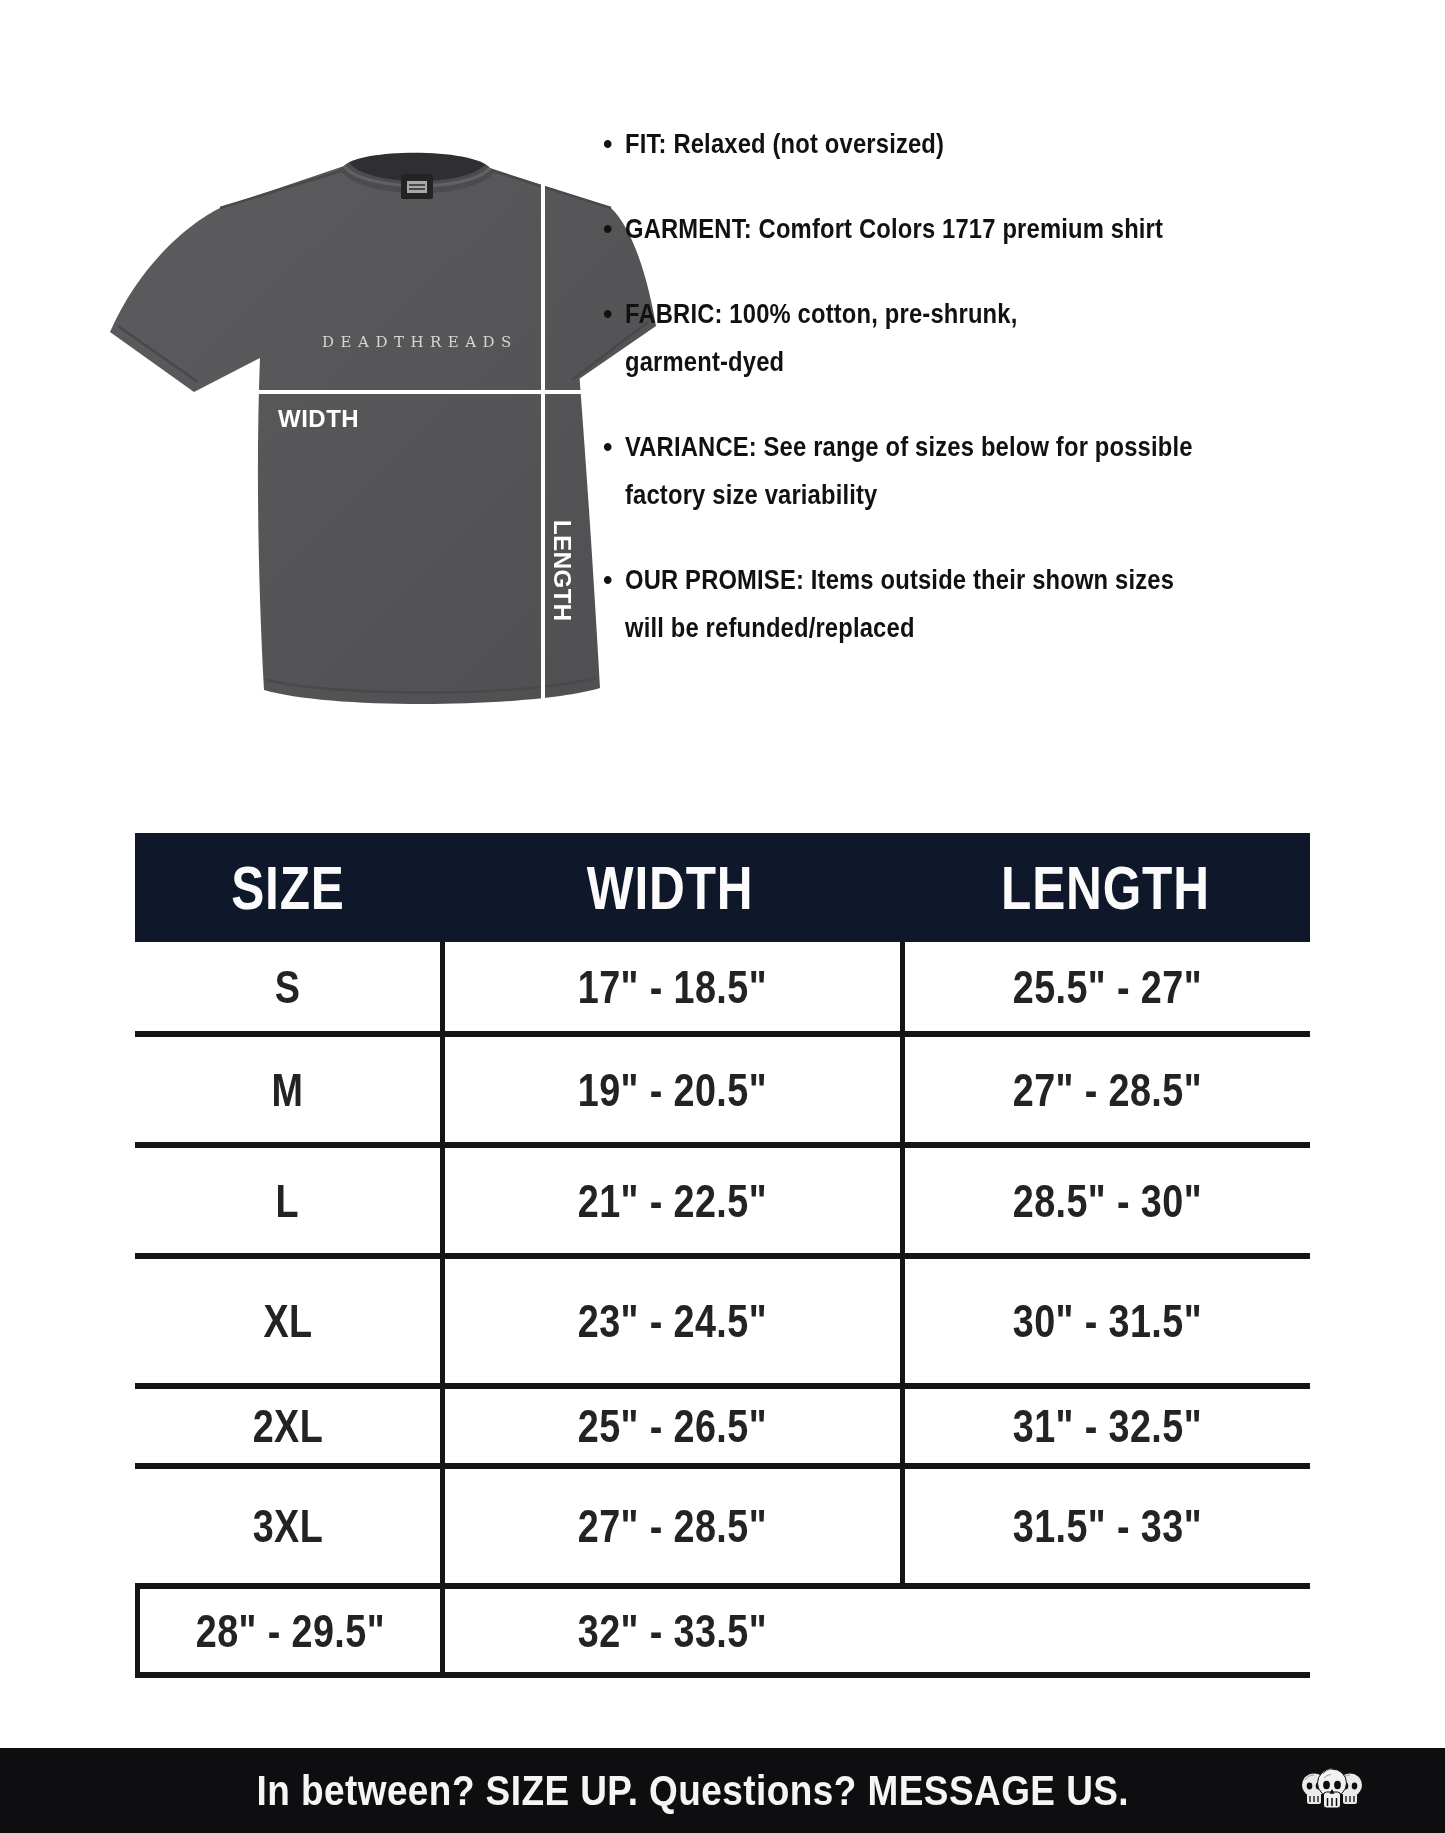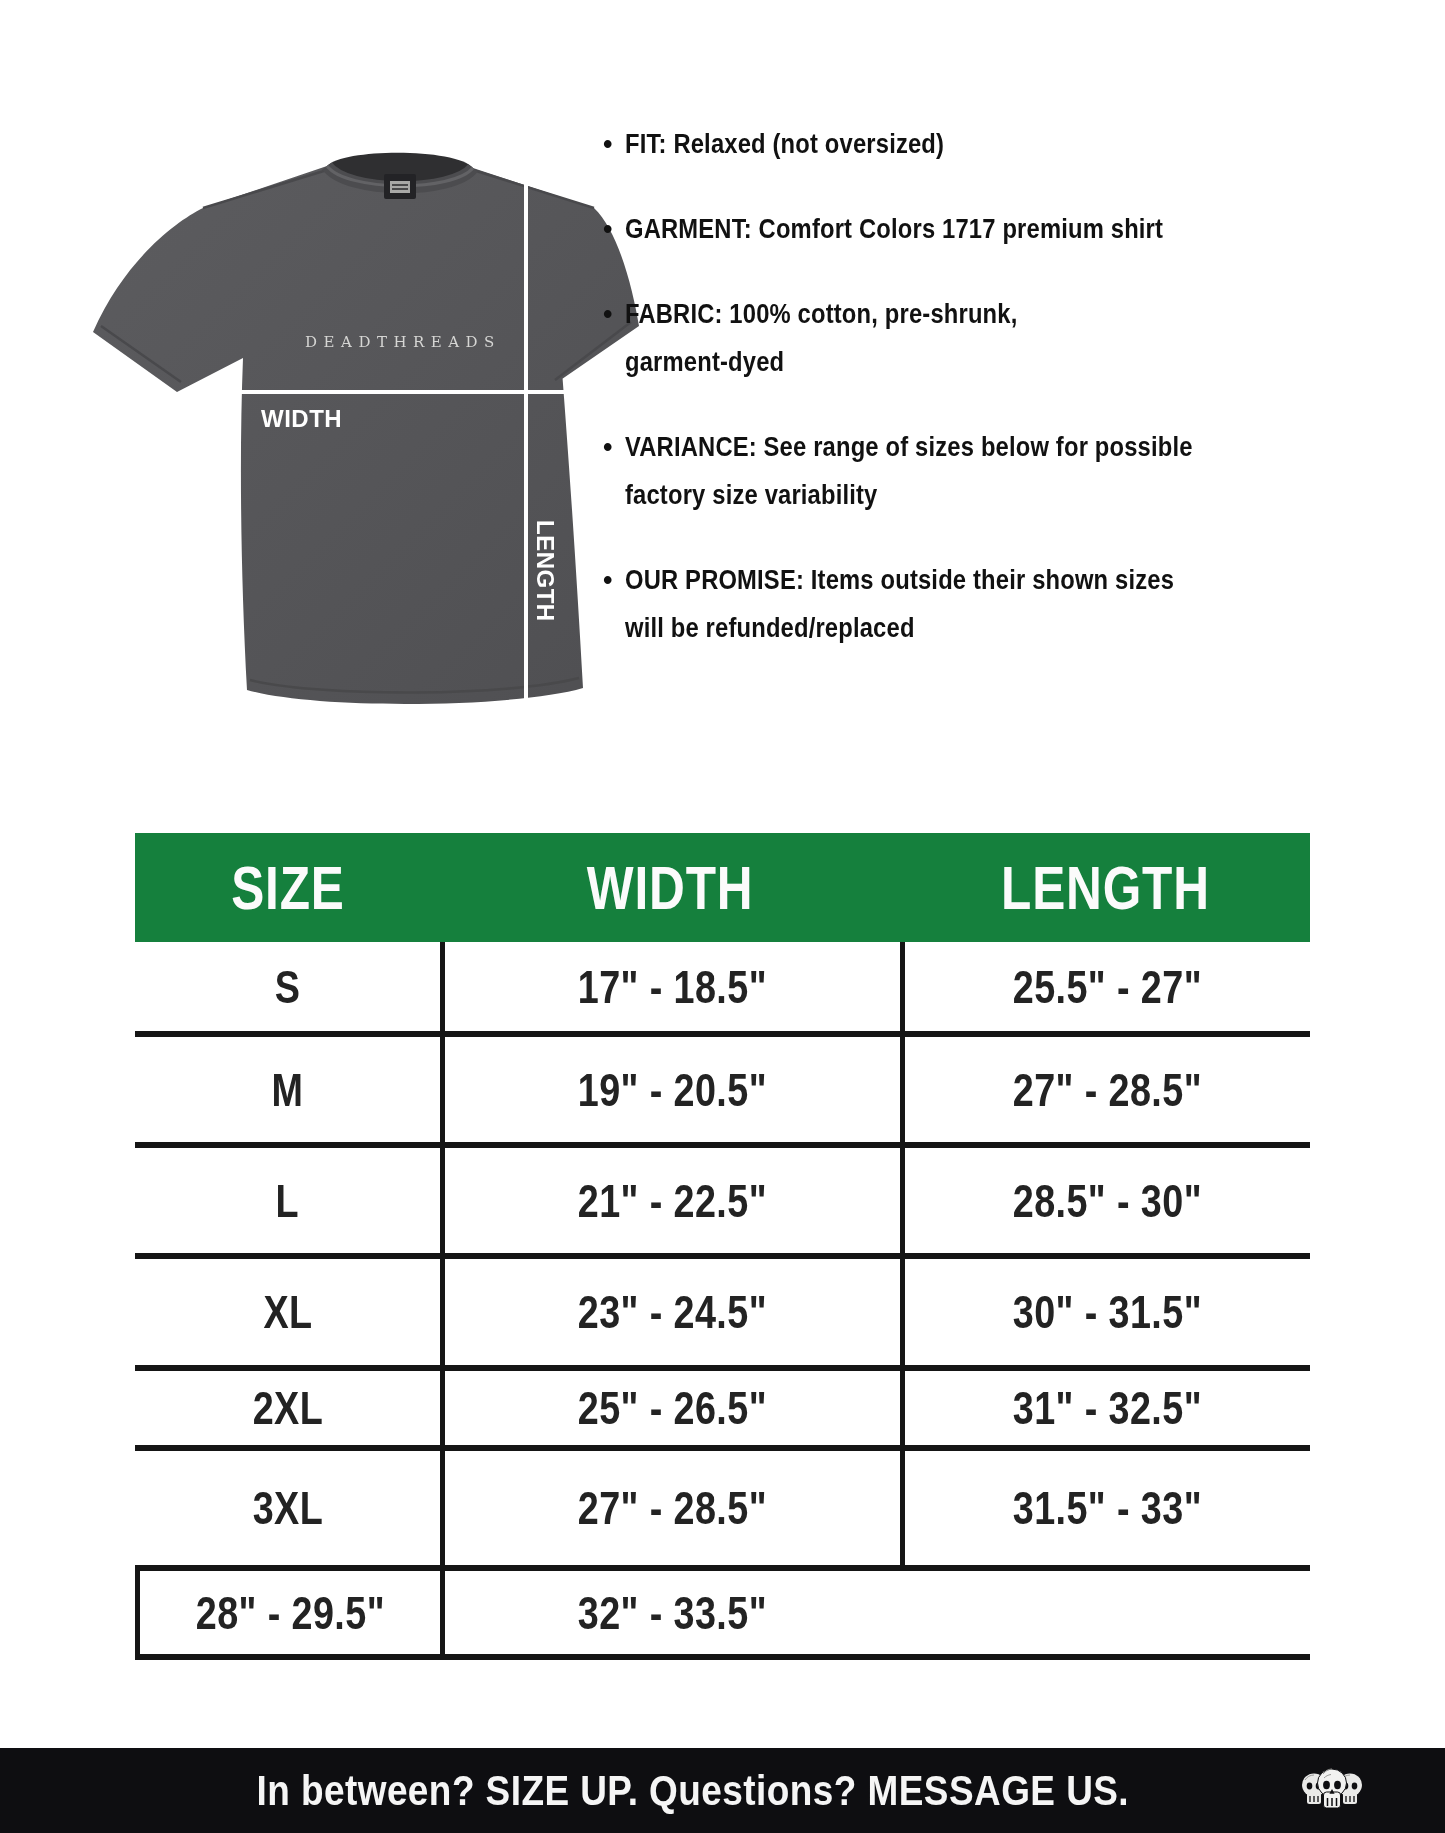--- a/index.html
+++ b/index.html
@@ -4,38 +4,38 @@
 <style>
   html,body{margin:0;padding:0;}
   body{
     width:1445px;height:1833px;background:#ffffff;
     font-family:"Liberation Sans",sans-serif;
     -webkit-font-smoothing:antialiased;
   }
   #page{position:relative;width:1445px;height:1833px;background:#ffffff;overflow:hidden;}
 
   
-  #shirt-figure{position:absolute;left:85px;top:140px;width:555px;height:580px;}
+  #shirt-figure{position:absolute;left:102px;top:140px;width:555px;height:580px;}
 
   
   #specs{position:absolute;left:603px;top:120px;width:580px;}
   .spec-item{display:flex;margin-bottom:37px;color:#111;}
   .spec-bullet{font-size:27px;font-weight:bold;line-height:48px;width:22px;flex:0 0 22px;}
   .spec-text{font-weight:bold;font-size:27px;line-height:48px;
              transform:scaleX(.88);transform-origin:left top;white-space:nowrap;
              letter-spacing:.2px;}
   .spec-line{white-space:nowrap;}
 
   
   #size-table{position:absolute;left:135px;top:833px;width:1175px;}
-  .thead{display:grid;grid-template-columns:305px 460px 410px;height:109px;background:#15803d;}
+  .thead{display:grid;grid-template-columns:305px 460px 410px;height:109px;background:#0f172a;}
   .th{display:flex;align-items:center;justify-content:center;color:#fbfbfb;}
   .th .cnd{font-size:62px;font-weight:bold;letter-spacing:1px;}
   .trow{display:grid;grid-template-columns:305px 460px 410px;border-bottom:6px solid #151515;box-sizing:border-box;}
-  .r-s{height:95px}.r-m{height:111px}.r-l{height:111px}.r-xl{height:112px}
+  .r-s{height:95px}.r-m{height:111px}.r-l{height:111px}.r-xl{height:130px}
   .r-2xl{height:80px}.r-3xl{height:120px}.r-4xl{height:89px}
   .td{display:flex;align-items:center;justify-content:center;color:#232323;box-sizing:border-box;}
   .td.mid,.td.last{border-left:5px solid #151515;}
   .td .cnd{font-size:46px;font-weight:bold;letter-spacing:.5px;}
   .cnd{display:inline-block;transform:scaleX(.82);transform-origin:center center;white-space:nowrap;}
 
   
   #footer{position:absolute;left:0;top:1748px;width:1445px;height:85px;background:#0e0e11;
           display:flex;align-items:center;justify-content:center;padding-right:60px;box-sizing:border-box;}
   #footer .msg{color:#f5f5f5;font-weight:bold;font-size:42px;letter-spacing:.5px;

